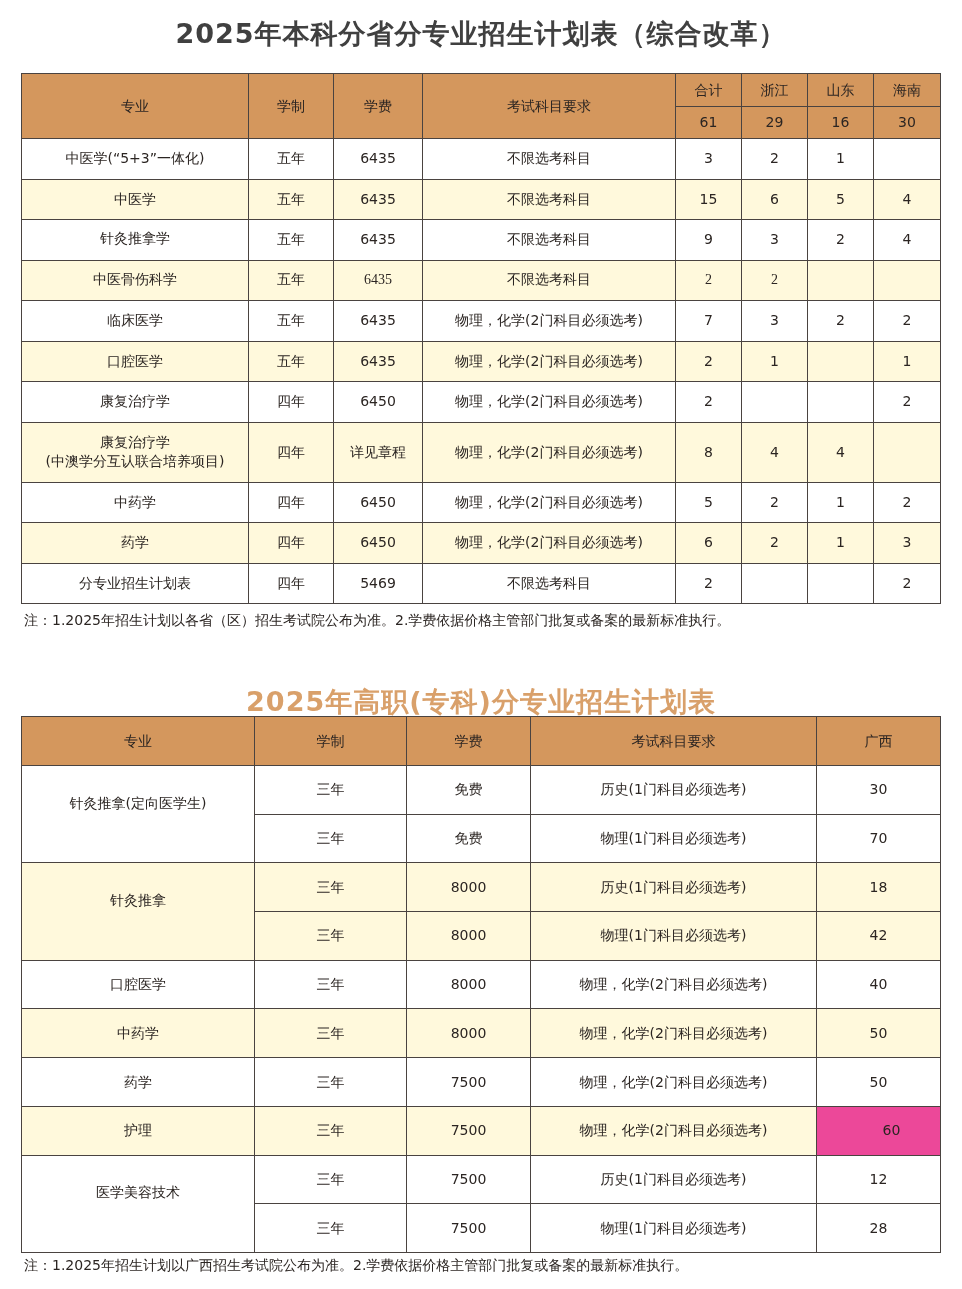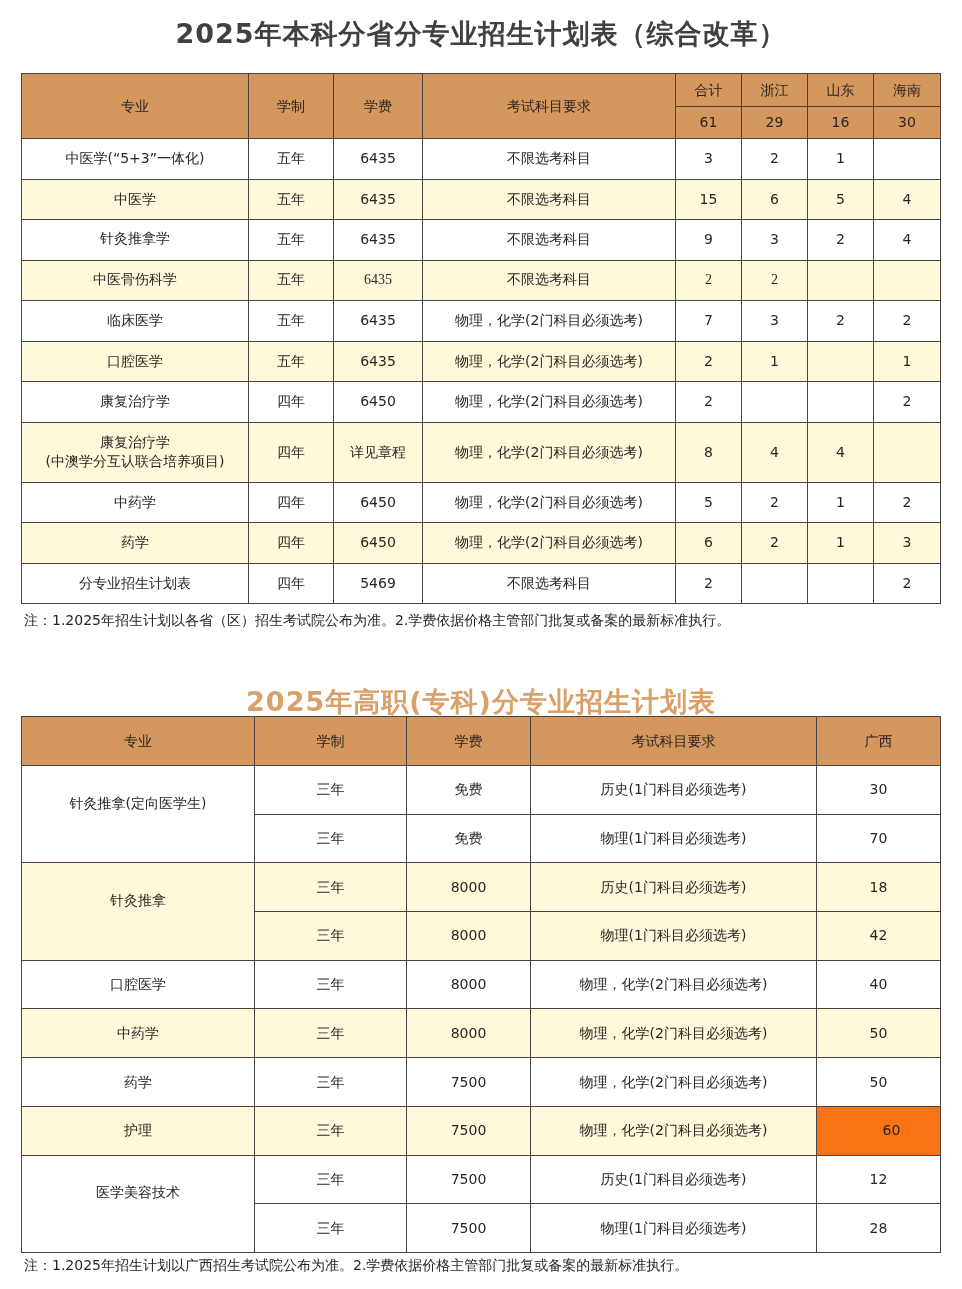--- a/index.html
+++ b/index.html
@@ -264,21 +264,21 @@
         <td style="border-color: rgb(74, 67, 64);">三年</td>
         <td style="border-color: rgb(74, 67, 64);">7500</td>
         <td style="border-color: rgb(74, 67, 64);">物理，化学(2门科目必须选考)</td>
         <td style="border-color: rgb(74, 67, 64);">50</td>
       </tr>
       <tr class="alt" style="height: 48.7px;">
         <td rowspan="1" style="background: rgb(255, 249, 220); border-color: rgb(74, 67, 64);">护理</td>
         <td style="background: rgb(255, 249, 220); border-color: rgb(74, 67, 64);">三年</td>
         <td style="background: rgb(255, 249, 220); border-color: rgb(74, 67, 64);">7500</td>
         <td style="background: rgb(255, 249, 220); border-color: rgb(74, 67, 64);">物理，化学(2门科目必须选考)</td>
-        <td style="background: #f97316; border-color: rgb(74, 67, 64); padding-left: 26px;">60</td>
+        <td style="background: #ec4899; border-color: rgb(74, 67, 64); padding-left: 26px;">60</td>
       </tr>
       <tr style="height: 48.7px;">
         <td rowspan="2" style="padding-bottom: 22px; border-color: rgb(74, 67, 64);">医学美容技术</td>
         <td style="border-color: rgb(74, 67, 64);">三年</td>
         <td style="border-color: rgb(74, 67, 64);">7500</td>
         <td style="border-color: rgb(74, 67, 64);">历史(1门科目必须选考)</td>
         <td style="border-color: rgb(74, 67, 64);">12</td>
       </tr>
       <tr style="height: 48.7px;">
         <td style="border-color: rgb(74, 67, 64);">三年</td>

